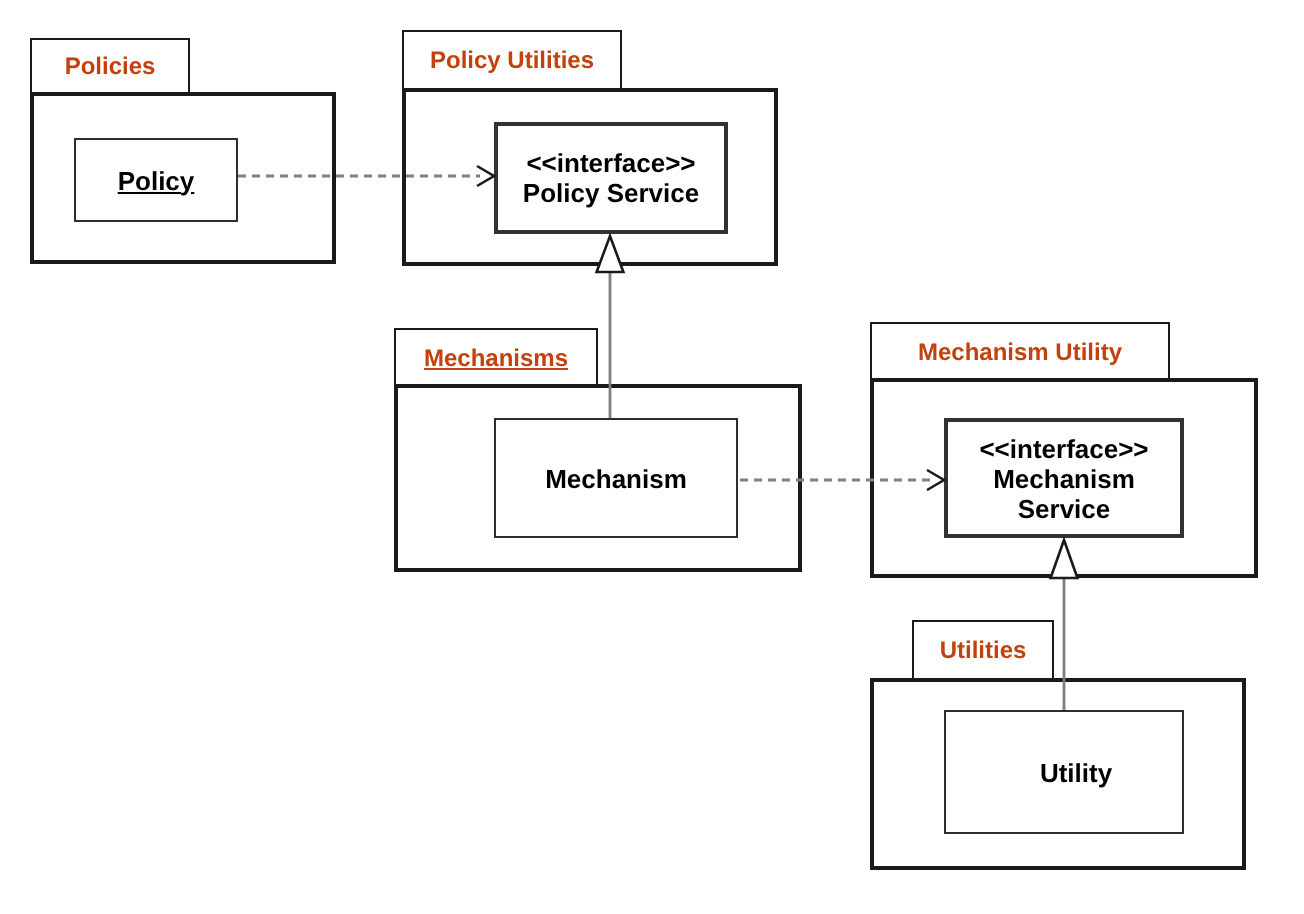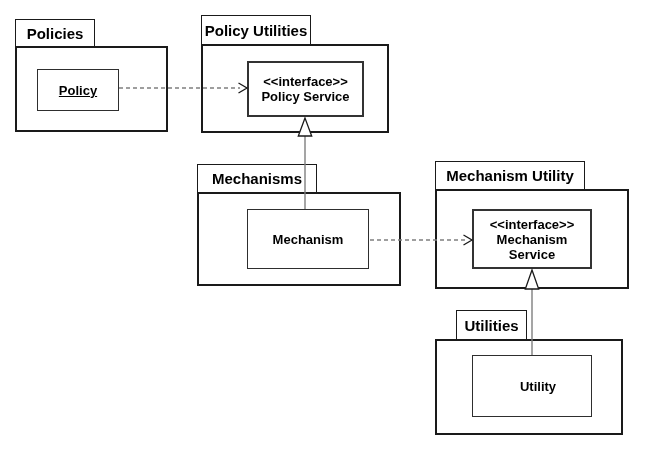--- a/index.html
+++ b/index.html
@@ -16,23 +16,23 @@
     overflow: hidden;
   }
   .pkg-tab {
     position: absolute;
     box-sizing: border-box;
     background: #ffffff;
     border: 1.5px solid #1a1a1a;
     display: flex;
     align-items: center;
     justify-content: center;
-    font-size: 15px;
+    font-size: 12px;
     font-weight: bold;
-    color: #000000;
+    color: #c2410c;
     z-index: 2;
     white-space: nowrap;
   }
   .pkg-body {
     position: absolute;
     box-sizing: border-box;
     background: #ffffff;
     border: 2px solid #1a1a1a;
     z-index: 1;
   }
@@ -81,21 +81,21 @@
 
   <div class="pkg-tab" style="left:201px; top:15px; width:110px; height:30px;">
     <span>Policy Utilities</span>
   </div>
   <div class="pkg-body" style="left:201px; top:44px; width:188px; height:89px;"></div>
   <div class="node iface" style="left:247px; top:61px; width:117px; height:56px;">
     <div>&lt;&lt;interface&gt;&gt;</div>
     <div>Policy Service</div>
   </div>
 
-  <div class="pkg-tab" style="left:197px; top:164px; width:120px; height:29px;">
+  <div class="pkg-tab" style="left:197px; top:164px; width:102px; height:29px;text-decoration:underline;">
     <span>Mechanisms</span>
   </div>
   <div class="pkg-body" style="left:197px; top:192px; width:204px; height:94px;"></div>
   <div class="node" style="left:247px; top:209px; width:122px; height:60px;">
     <div>Mechanism</div>
   </div>
 
   <div class="pkg-tab" style="left:435px; top:161px; width:150px; height:29px;">
     <span>Mechanism Utility</span>
   </div>

